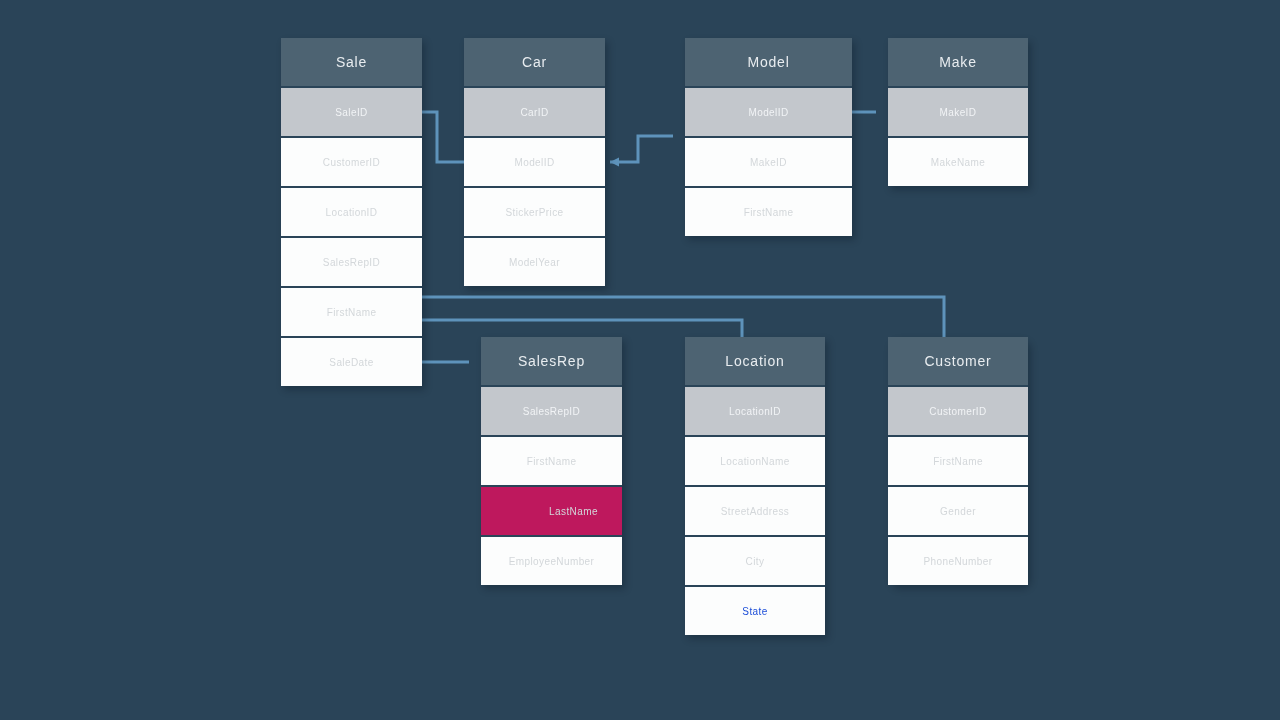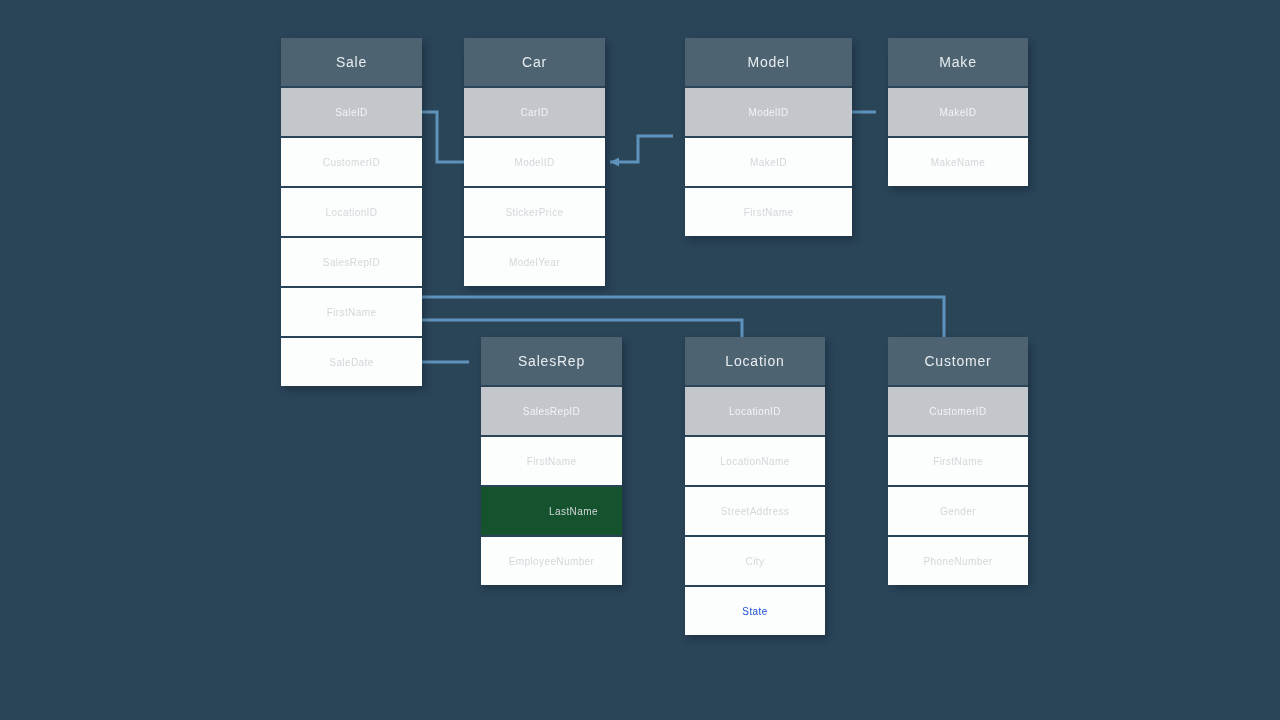--- a/index.html
+++ b/index.html
@@ -88,21 +88,21 @@
     </div>
     <div class="erd-table" style="left: 876px; top: 38px; width: 140px;">
       <div class="erd-header" style="background: rgb(77, 99, 114); color: rgb(233, 237, 240);">Make</div>
       <div class="erd-row" style="background: rgb(195, 199, 204); color: rgb(242, 244, 246);">MakeID</div>
       <div class="erd-row" style="background: rgb(252, 253, 253); color: rgb(211, 215, 218);">MakeName</div>
     </div>
     <div class="erd-table" style="left: 469px; top: 337px; width: 141px;">
       <div class="erd-header" style="background: rgb(77, 99, 114); color: rgb(233, 237, 240);">SalesRep</div>
       <div class="erd-row" style="background: rgb(195, 199, 204); color: rgb(242, 244, 246);">SalesRepID</div>
       <div class="erd-row" style="background: rgb(252, 253, 253); color: rgb(211, 215, 218);">FirstName</div>
-      <div class="erd-row" style="background: #14532d; color: rgb(211, 215, 218); padding-left: 44px;">LastName</div>
+      <div class="erd-row" style="background: #be185d; color: rgb(211, 215, 218); padding-left: 44px;">LastName</div>
       <div class="erd-row" style="background: rgb(252, 253, 253); color: rgb(211, 215, 218);">EmployeeNumber</div>
     </div>
     <div class="erd-table" style="left: 673px; top: 337px; width: 140px;">
       <div class="erd-header" style="background: rgb(77, 99, 114); color: rgb(233, 237, 240);">Location</div>
       <div class="erd-row" style="background: rgb(195, 199, 204); color: rgb(242, 244, 246);">LocationID</div>
       <div class="erd-row" style="background: rgb(252, 253, 253); color: rgb(211, 215, 218);">LocationName</div>
       <div class="erd-row" style="background: rgb(252, 253, 253); color: rgb(211, 215, 218);">StreetAddress</div>
       <div class="erd-row" style="background: rgb(252, 253, 253); color: rgb(211, 215, 218);">City</div>
       <div class="erd-row" style="background: rgb(252, 253, 253); color: #1d4ed8;">State</div>
     </div>

